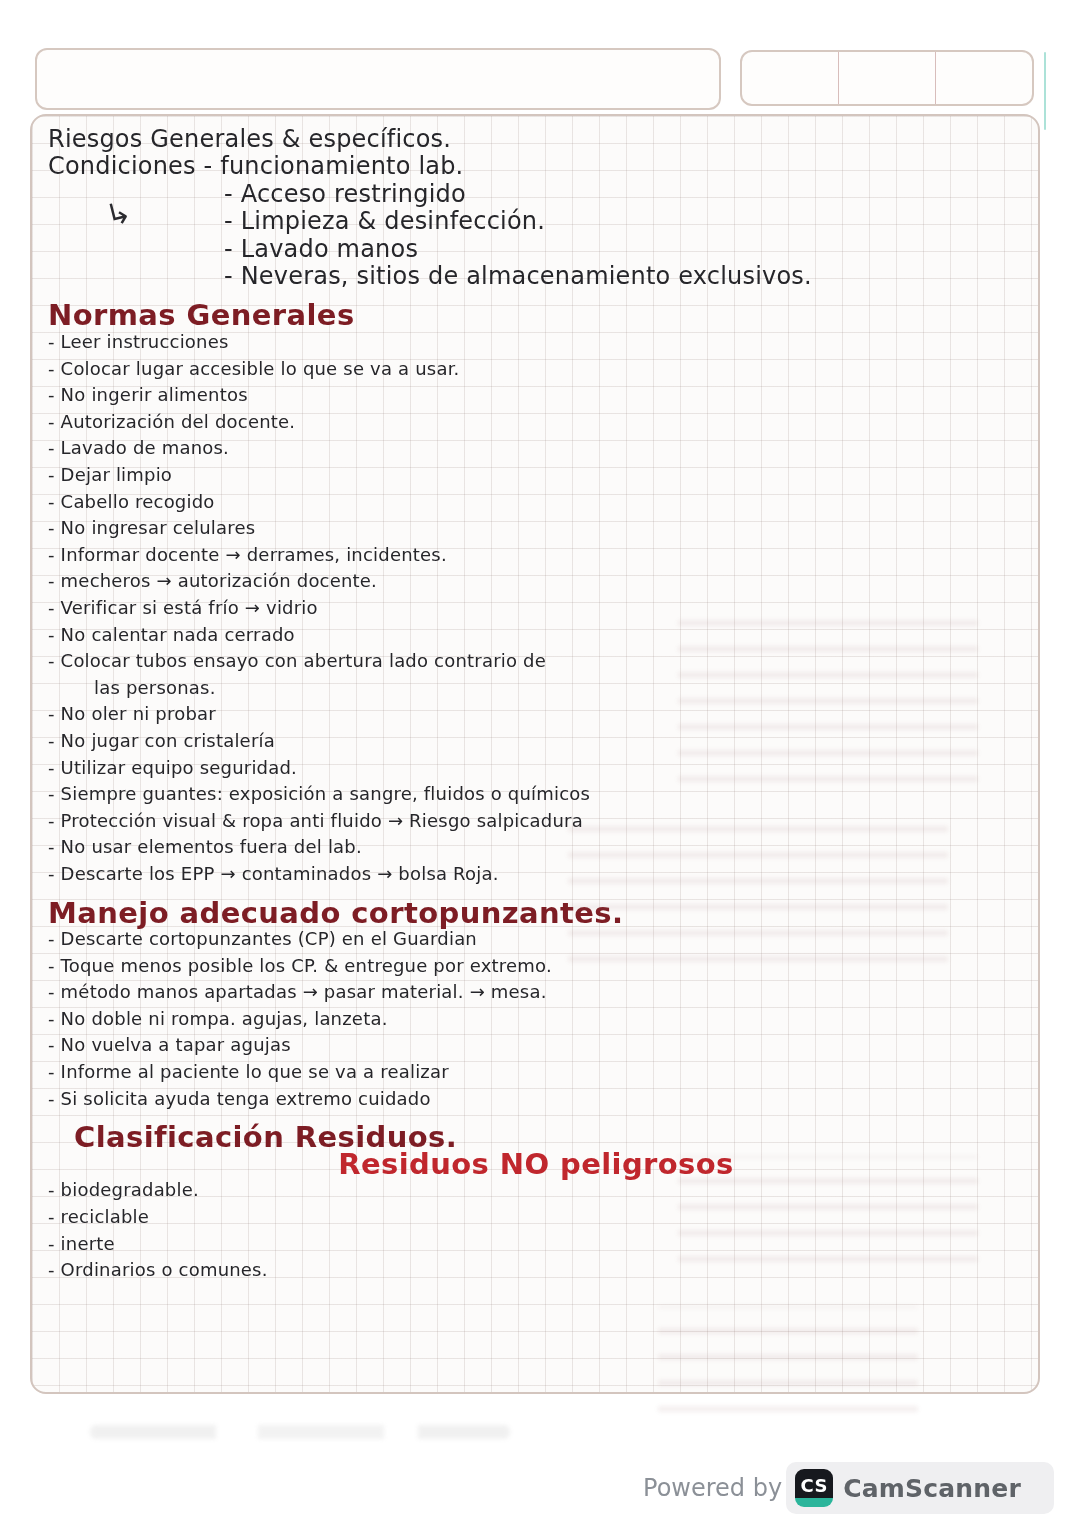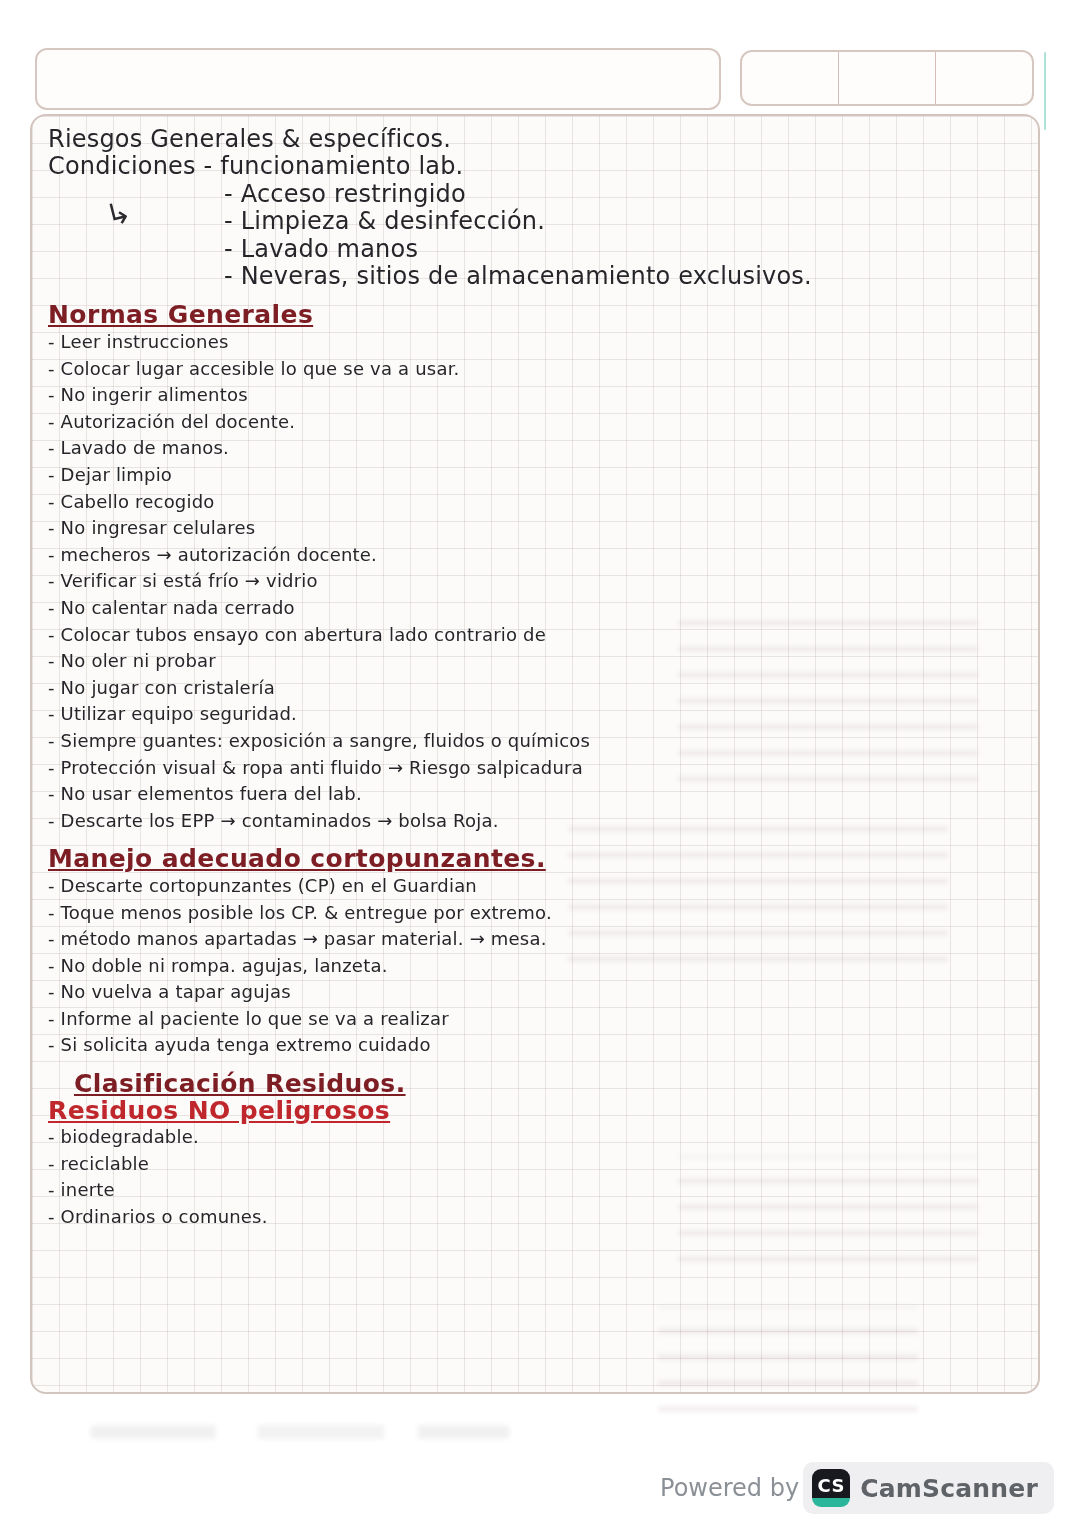--- a/index.html
+++ b/index.html
@@ -27,23 +27,23 @@
       linear-gradient(to right, rgba(176,162,158,.26) 1px, transparent 1px),
       linear-gradient(to bottom, rgba(176,162,158,.26) 1px, transparent 1px);
     background-size:27px 27px;
     padding:10px 14px 0 16px;box-sizing:border-box;
   }
   .line{line-height:27.4px;font-size:18px;letter-spacing:.2px;white-space:nowrap;}
   .intro .line{font-size:24px;}
   .title-line{font-size:25px;}
   .indent-sub{margin-left:176px;}
   .indent-cont{margin-left:46px;}
-  .heading{font-size:25px;font-weight:bold;letter-spacing:.4px;text-decoration:underline;}
+  .heading{font-size:29px;font-weight:bold;letter-spacing:.4px;}
   .dark-red{color:#7d1d24;}
-  .bright-red{color:#c0272d;}
+  .bright-red{color:#c0272d;text-align:center;}
   .cond-row{position:relative;}
   .curve-arrow{
     position:absolute;left:58px;top:46px;font-size:30px;color:#2b2b2f;
     transform:rotate(-14deg);line-height:1;
   }
   .sec{margin-top:12px;}
   .sec .line{line-height:26.6px;}
   .clasif-head{margin-left:26px;}
   
   .ghost{
@@ -59,21 +59,21 @@
     background:linear-gradient(90deg,#8c8c8c 0 30%,transparent 30% 40%,#9a9a9a 40% 70%,transparent 70% 78%,#8c8c8c 78% 100%);
     filter:blur(2px);border-radius:6px;
   }
   
   .footer{
     position:absolute;right:26px;bottom:14px;display:flex;align-items:center;gap:4px;
   }
   .powered{font-size:24px;color:#8b9097;}
   .cs-badge{
     display:flex;align-items:center;gap:10px;background:#efeff1;border-radius:10px;
-    padding:7px 16px 7px 9px;
+    padding:7px 33px 7px 9px;
   }
   .cs-icon{
     width:38px;height:38px;border-radius:9px;
     background:linear-gradient(to bottom,#17191e 0 76%,#2bb59b 76% 100%);
     display:flex;align-items:center;justify-content:center;
   }
   .cs-icon span{color:#ffffff;font-weight:bold;font-size:18px;letter-spacing:.5px;margin-top:-6px;}
   .cs-word{font-size:25px;font-weight:bold;color:#5f6368;letter-spacing:.2px;}
 </style>
 </head>
@@ -104,24 +104,26 @@
   <div class="sec">
     <div class="line heading dark-red">Normas Generales</div>
     <div class="line">- Leer instrucciones</div>
     <div class="line">- Colocar lugar accesible lo que se va a usar.</div>
     <div class="line">- No ingerir alimentos</div>
     <div class="line">- Autorización del docente.</div>
     <div class="line">- Lavado de manos.</div>
     <div class="line">- Dejar limpio</div>
     <div class="line">- Cabello recogido</div>
     <div class="line">- No ingresar celulares</div>
+    <div class="line">- Informar docente → derrames, incidentes.</div>
     <div class="line">- mecheros → autorización docente.</div>
     <div class="line">- Verificar si está frío → vidrio</div>
     <div class="line">- No calentar nada cerrado</div>
     <div class="line">- Colocar tubos ensayo con abertura lado contrario de</div>
+    <div class="line indent-cont">las personas.</div>
     <div class="line">- No oler ni probar</div>
     <div class="line">- No jugar con cristalería</div>
     <div class="line">- Utilizar equipo seguridad.</div>
     <div class="line">- Siempre guantes: exposición a sangre, fluidos o químicos</div>
     <div class="line">- Protección visual &amp; ropa anti fluido → Riesgo salpicadura</div>
     <div class="line">- No usar elementos fuera del lab.</div>
     <div class="line">- Descarte los EPP → contaminados → bolsa Roja.</div>
   </div>
 
   <div class="sec">

